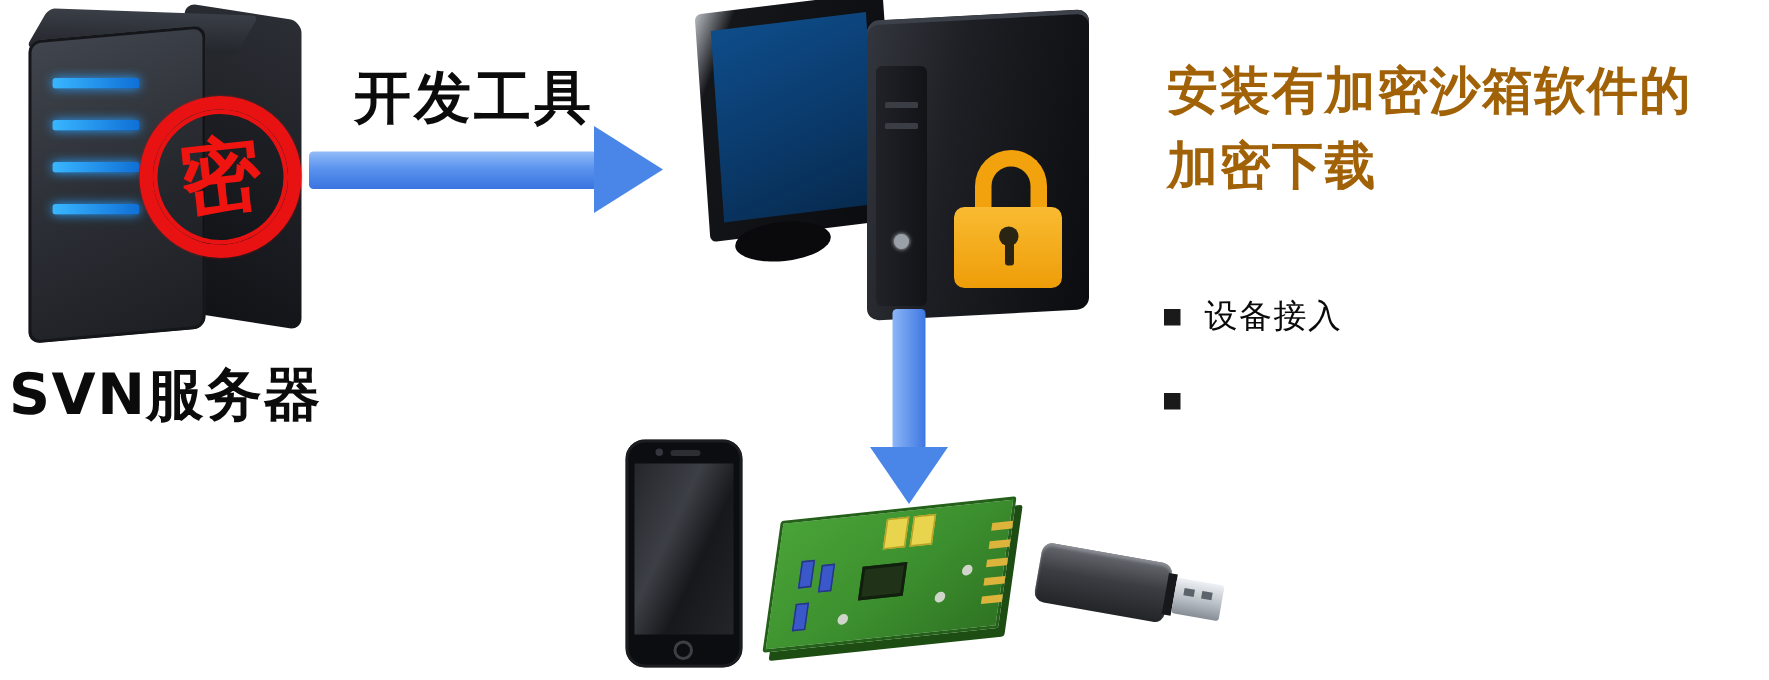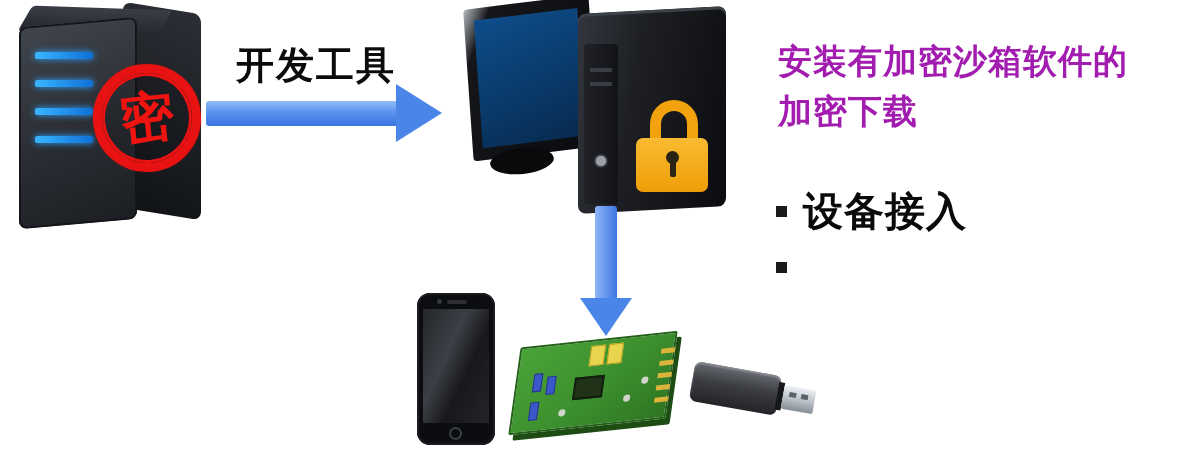--- a/index.html
+++ b/index.html
@@ -75,25 +75,25 @@
   .arrow-down .shaft { position:absolute; left:15px; top:0; width:22px; height:94px;
     background:linear-gradient(90deg,#8db6f7,#3d77e2); border-radius:3px; }
   .arrow-down .head { position:absolute; left:0; top:92px; width:0; height:0;
     border-left:26px solid transparent; border-right:26px solid transparent;
     border-top:38px solid #4a86e8; }
   .burn-label { position:absolute; left:518px; top:232px; font-size:38px;
     font-weight:600; color:#0b0b0b; letter-spacing:2px; }
 
   
   .devtool-heading { position:absolute; left:778px; top:36px; font-size:34px;
-    font-weight:600; color:#a21caf; line-height:50px; letter-spacing:1px; }
+    font-weight:600; color:#a16207; line-height:50px; letter-spacing:1px; }
   .bullet-list { position:absolute; left:776px; top:190px; }
   .bullet-row { display:flex; align-items:center; height:42px; margin-bottom:14px; }
   .bullet-marker { width:11px; height:11px; background:#1a1a1a; margin-right:16px; flex:0 0 auto; }
-  .bullet-text { font-size:40px; font-weight:700; color:#0a0a0a; letter-spacing:1px; }
+  .bullet-text { font-size:22px; font-weight:400; color:#0a0a0a; letter-spacing:1px; }
 
   
   .phone { position:absolute; left:417px; top:293px; width:78px; height:152px;
     background:#0c0d10; border-radius:13px; box-shadow:inset 0 0 0 2px #1c1d21; }
   .phone-screen { position:absolute; left:6px; top:16px; width:66px; height:114px;
     background:linear-gradient(115deg,#24262b 0%,#3c3f45 38%,#17181c 62%,#232529 100%); }
   .phone-speaker { position:absolute; left:30px; top:7px; width:20px; height:4px;
     background:#2c2e33; border-radius:2px; }
   .phone-cam { position:absolute; left:20px; top:6px; width:5px; height:5px;
     border-radius:50%; background:#33363c; }
@@ -141,20 +141,21 @@
     <div class="server-top"></div>
     <div class="server-front"></div>
     <div class="led led1"></div>
     <div class="led led2"></div>
     <div class="led led3"></div>
     <div class="led led4"></div>
     <div class="seal">
       <span class="seal-char">密</span>
     </div>
   </div>
+  <div class="server-label">SVN服务器</div>
 
   <div class="download-label">开发工具</div>
   <div class="arrow-right">
     <div class="shaft"></div>
     <div class="head"></div>
   </div>
 
   <div class="monitor">
     <div class="monitor-bezel">
       <div class="monitor-screen"></div>

